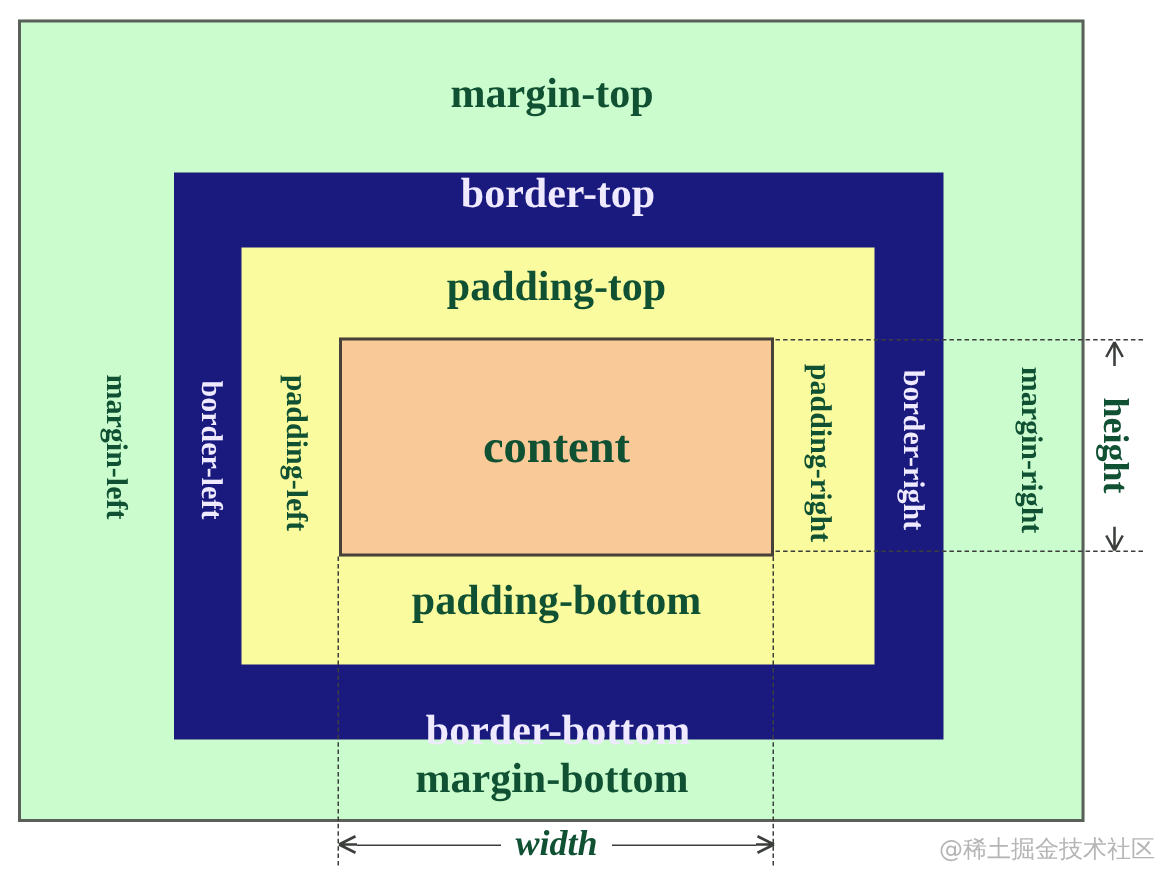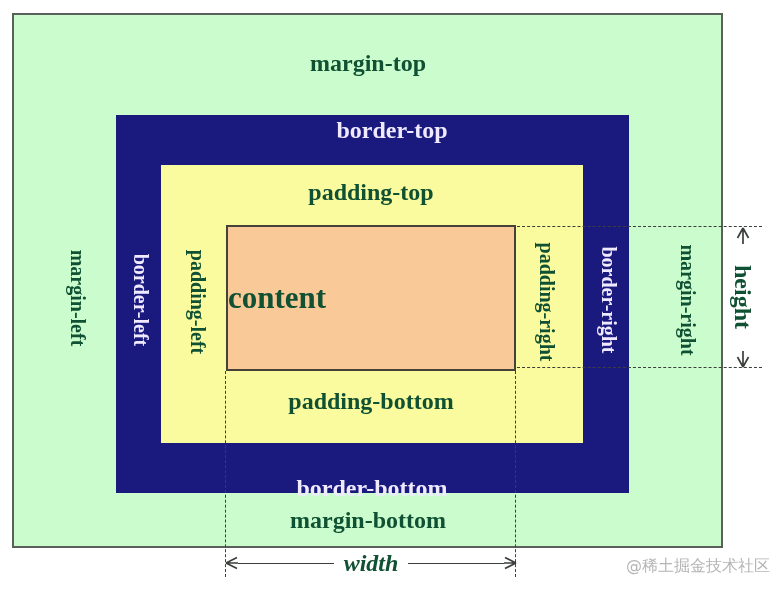--- a/index.html
+++ b/index.html
@@ -28,28 +28,28 @@
     background: var(--border_bg);
   }
   .padding-box {
     left: 161px; top: 165px; width: 422px; height: 278px;
     background: var(--padding_bg);
   }
   .content-box {
     left: 226px; top: 225px; width: 290px; height: 146px;
     background: var(--content_bg);
     border: 2px solid var(--content_border);
-    display: flex; align-items: center; justify-content: flex-start;
+    display: flex; align-items: center; justify-content: center;
     font-size: 31px; font-weight: bold; color: var(--label_green);
   }
 
   
   .hlabel {
     transform: translate(-50%, -50%);
-    font-weight: bold; font-size: 24px; white-space: nowrap;
+    font-weight: bold; font-size: 28px; white-space: nowrap;
     color: var(--label_green);
   }
   .vlabel {
     writing-mode: vertical-rl;
     transform: translate(-50%, -50%);
     font-weight: bold; font-size: 20px; white-space: nowrap;
     color: var(--label_green);
   }
   .on-navy { color: var(--label_light); }
 
@@ -94,21 +94,21 @@
 <div class="canvas">
 
   <div class="abs margin-box"></div>
   <div class="abs border-box"></div>
   <div class="abs padding-box"></div>
   <div class="abs content-box">
     <span>content</span>
   </div>
 
   <div class="abs hlabel" style="left:368px; top:63px;">margin-top</div>
-  <div class="abs hlabel on-navy" style="left:372px; top:130px;margin-left:20px;">border-top</div>
+  <div class="abs hlabel on-navy" style="left:372px; top:130px;">border-top</div>
   <div class="abs hlabel" style="left:371px; top:192px;">padding-top</div>
   <div class="abs hlabel" style="left:371px; top:401px;">padding-bottom</div>
   <div class="abs hlabel on-navy" style="left:372px; top:488px;">border-bottom</div>
   <div class="abs hlabel" style="left:368px; top:520px;text-align:center;">margin-bottom</div>
 
   <div class="abs vlabel" style="left:77px; top:298px;">margin-left</div>
   <div class="abs vlabel on-navy" style="left:140px; top:300px;">border-left</div>
   <div class="abs vlabel" style="left:197px; top:302px;">padding-left</div>
   <div class="abs vlabel" style="left:546px; top:302px;">padding-right</div>
   <div class="abs vlabel on-navy" style="left:608px; top:300px;">border-right</div>

